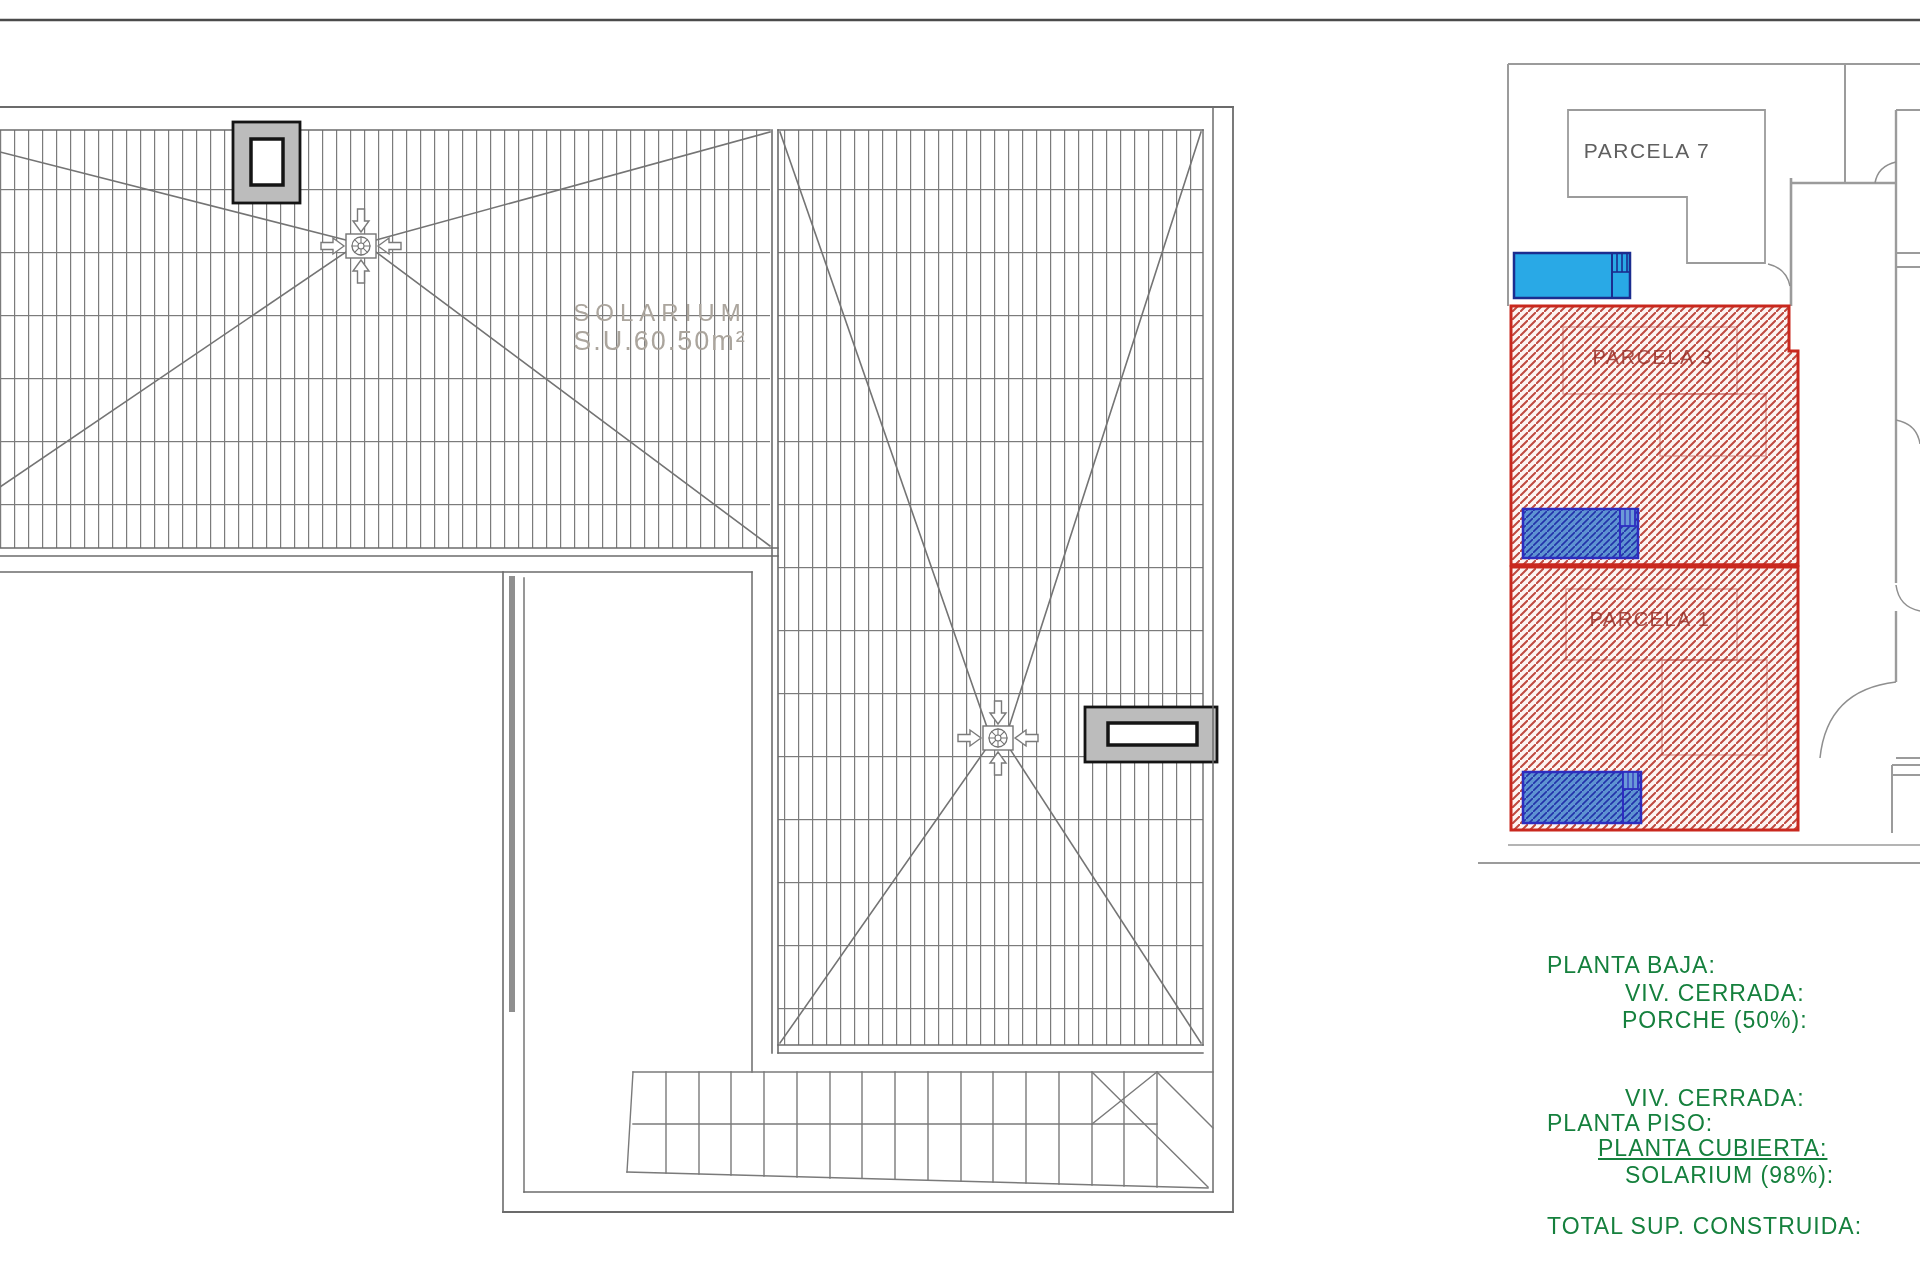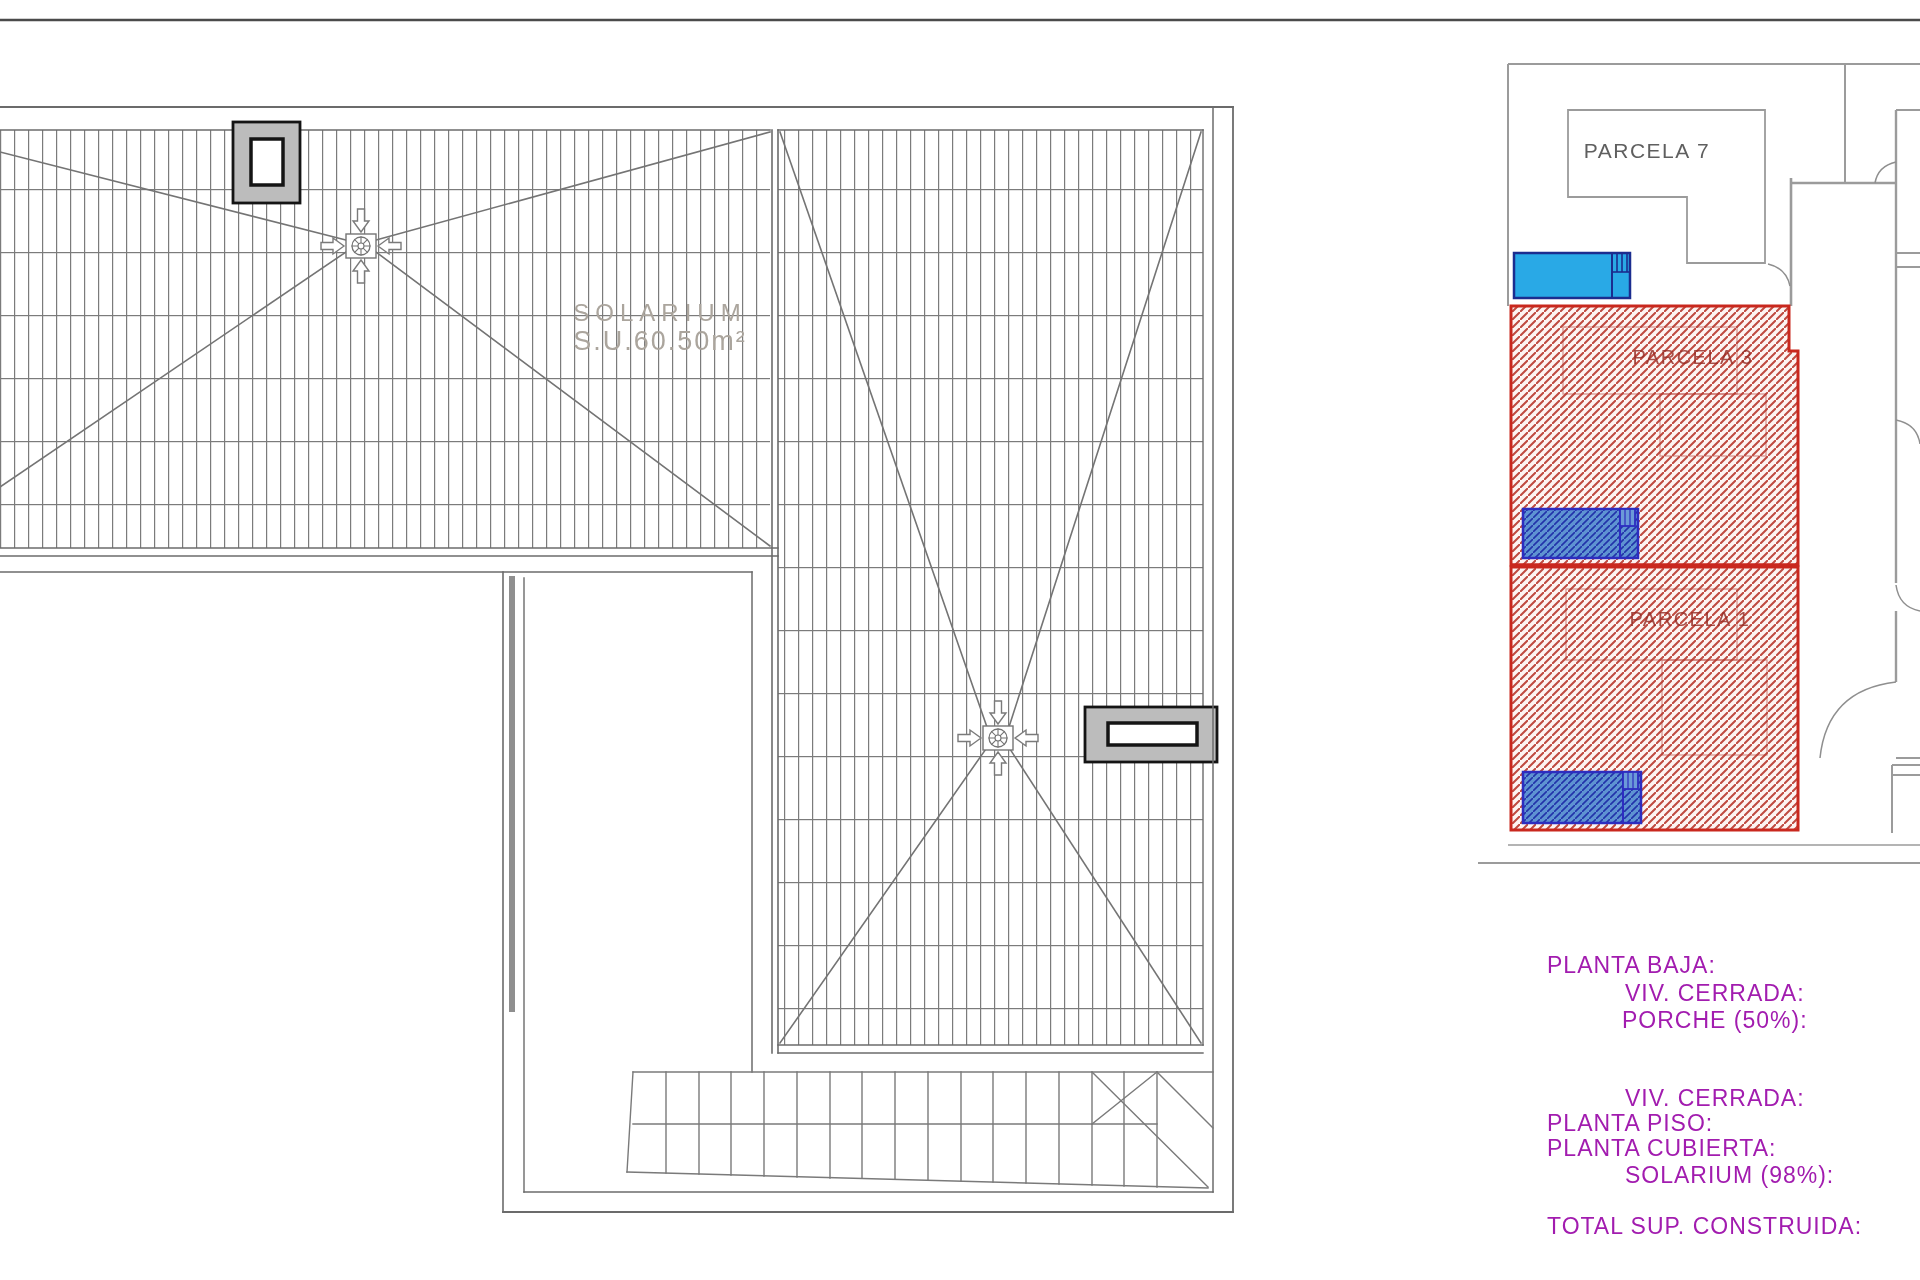--- a/index.html
+++ b/index.html
@@ -3,22 +3,22 @@
 <meta charset="utf-8">
 <style>
   html,body{margin:0;padding:0;background:#ffffff;}
   #sheet{position:relative;width:1920px;height:1280px;background:#ffffff;overflow:hidden;
          font-family:"Liberation Sans", sans-serif;}
   #linework{position:absolute;left:0;top:0;}
   .lbl{position:absolute;white-space:nowrap;}
   .solarium1{font-size:24px;letter-spacing:6px;color:#aba59d;transform:translateX(-50%);}
   .solarium2{font-size:27px;letter-spacing:2px;color:#aba59d;transform:translateX(-50%);}
   .parc7{font-size:21px;letter-spacing:1.5px;color:#5f5f5f;transform:translateX(-50%);}
-  .parcred{font-size:20px;letter-spacing:1.5px;color:rgba(148,44,36,0.82);transform:translateX(-50%);margin-left:40px;}
-  .legend-line{font-size:23px;letter-spacing:1px;color:#a21caf;}
+  .parcred{font-size:20px;letter-spacing:1.5px;color:rgba(148,44,36,0.82);transform:translateX(-50%);}
+  .legend-line{font-size:23px;letter-spacing:1px;color:#15803d;}
   .legend-title{font-size:24px;letter-spacing:1.2px;color:#8a8a8a;border-bottom:2px solid #8f8f8f;padding-bottom:4px;}
 </style>
 </head>
 <body>
 
 <div id="sheet">
 
 <svg id="linework" width="1920" height="1280" viewBox="0 0 1920 1280">
   <defs>
 
@@ -232,18 +232,18 @@
 <div class="lbl parcred" style="left:1650px;top:608px;">PARCELA 1</div>
 
 
 <div class="lbl legend-line" style="left:1547px;top:952px;">PLANTA BAJA:</div>
 <div class="lbl legend-line" style="left:1625px;top:980px;">VIV. CERRADA:</div>
 <div class="lbl legend-line" style="left:1622px;top:1007px;">PORCHE (50%):</div>
 
 <div class="lbl legend-line" style="left:1547px;top:1110px;">PLANTA PISO:</div>
 <div class="lbl legend-line" style="left:1625px;top:1085px;">VIV. CERRADA:</div>
 
-<div class="lbl legend-line" style="left:1547px;top:1135px;">PLANTA CUBIERTA:</div>
+<div class="lbl legend-line" style="left:1598px;top:1135px;text-decoration:underline;">PLANTA CUBIERTA:</div>
 <div class="lbl legend-line" style="left:1625px;top:1162px;">SOLARIUM (98%):</div>
 
 <div class="lbl legend-line" style="left:1547px;top:1213px;">TOTAL SUP. CONSTRUIDA:</div>
 
 </div>
 
 </body></html>

